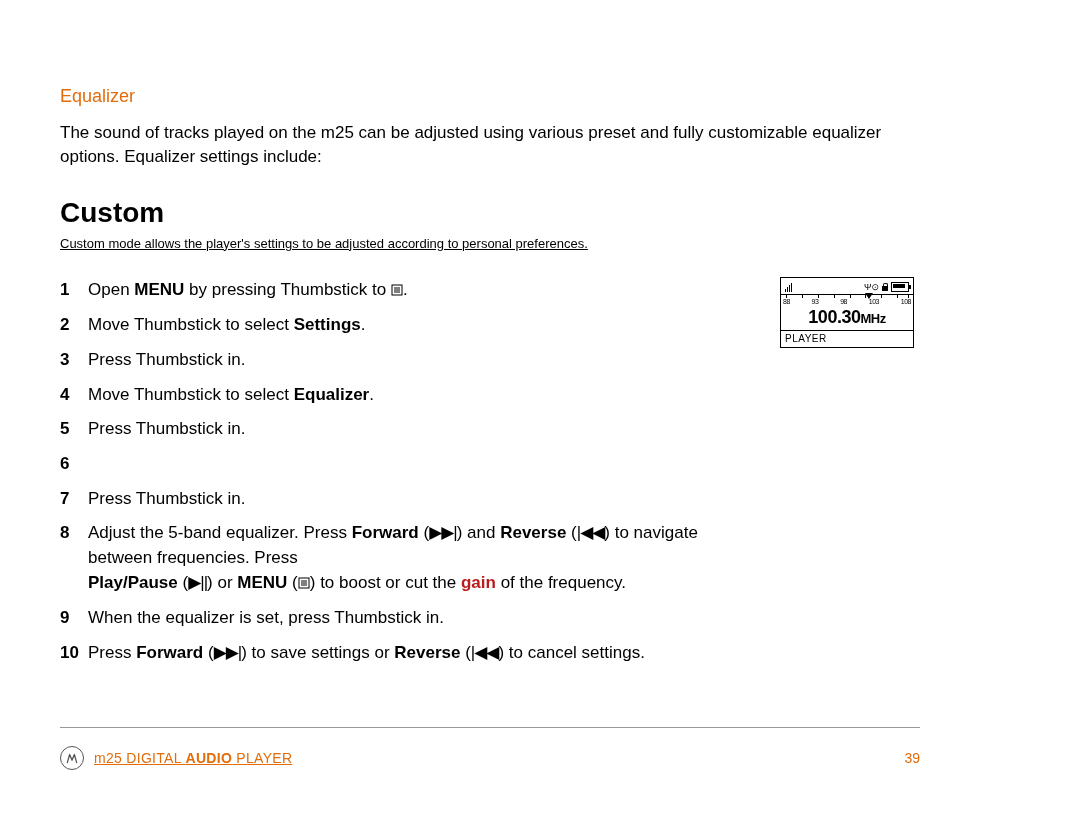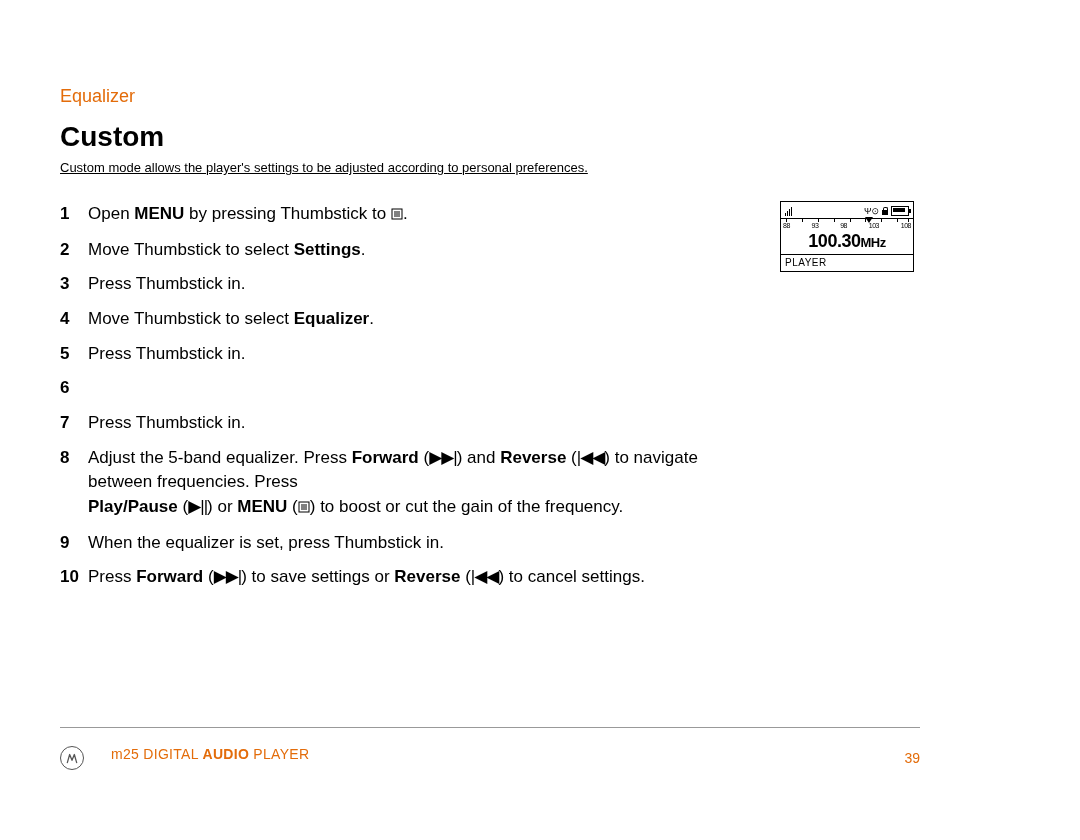--- a/index.html
+++ b/index.html
@@ -55,21 +55,21 @@
     line-height: 1.45;
     padding: 5px 0;
   }
   .step-num {
     width: 28px;
     font-weight: 700;
     flex-shrink: 0;
   }
   .step-text { flex: 1; }
   .step-text .b { font-weight: 700; }
-  .gain-link { color: #000000; }
+  .gain-link { color: #b91c1c; font-weight: bold; }
   .icon-glyph {
     font-family: Arial, sans-serif;
     letter-spacing: -1px;
   }
   .icon-menu {
     display: inline-block;
     vertical-align: -1px;
   }
   
   .device {
@@ -159,38 +159,39 @@
     border-top: 1px solid #999;
     height: 0;
   }
   .footer-row {
     display:flex; align-items:center; justify-content:space-between;
     padding-top: 18px;
     font-size: 14px;
     color: #e36c0a;
   }
   .footer-left {
-    display:flex; align-items:flex-start; gap: 27px;
+    display:flex; align-items:center; gap: 10px; text-decoration: underline;
   }
   .logo {
     width: 22px; height: 22px; border: 1.5px solid #555; border-radius:50%;
     display:flex; align-items:center; justify-content:center;
     color:#555; flex-shrink:0;
   }
   .logo svg { display:block; }
   .product-name { letter-spacing: 0.3px; }
   .product-name .b { font-weight:700; }
   .tick-pos-0{left:4%}.tick-pos-1{left:16%}.tick-pos-2{left:28%}.tick-pos-3{left:40%}.tick-pos-4{left:52%}.tick-pos-5{left:64%}.tick-pos-6{left:76%}.tick-pos-7{left:88%}.tick-pos-8{left:96%}
 </style>
 </head>
 <body>
 
 <div class="page">
 
   <div class="section-title">Equalizer</div>
+  <div class="intro">The sound of tracks played on the m25 can be adjusted using various preset and fully customizable equalizer options. Equalizer settings include:</div>
 
   <div class="heading">Custom</div>
   <div class="subtext">Custom mode allows the player's settings to be adjusted according to personal preferences.</div>
 
   <div class="content-row">
     <div class="steps" id="steps">
         <div class="step">
           <div class="step-num">1</div>
           <div class="step-text">Open <span class="b">MENU</span> by pressing Thumbstick to <span class="icon-menu"><svg width="12" height="12" viewBox="0 0 12 12">
                 <rect x="1" y="1" width="10" height="10" fill="none" stroke="#000" stroke-width="1"></rect>

